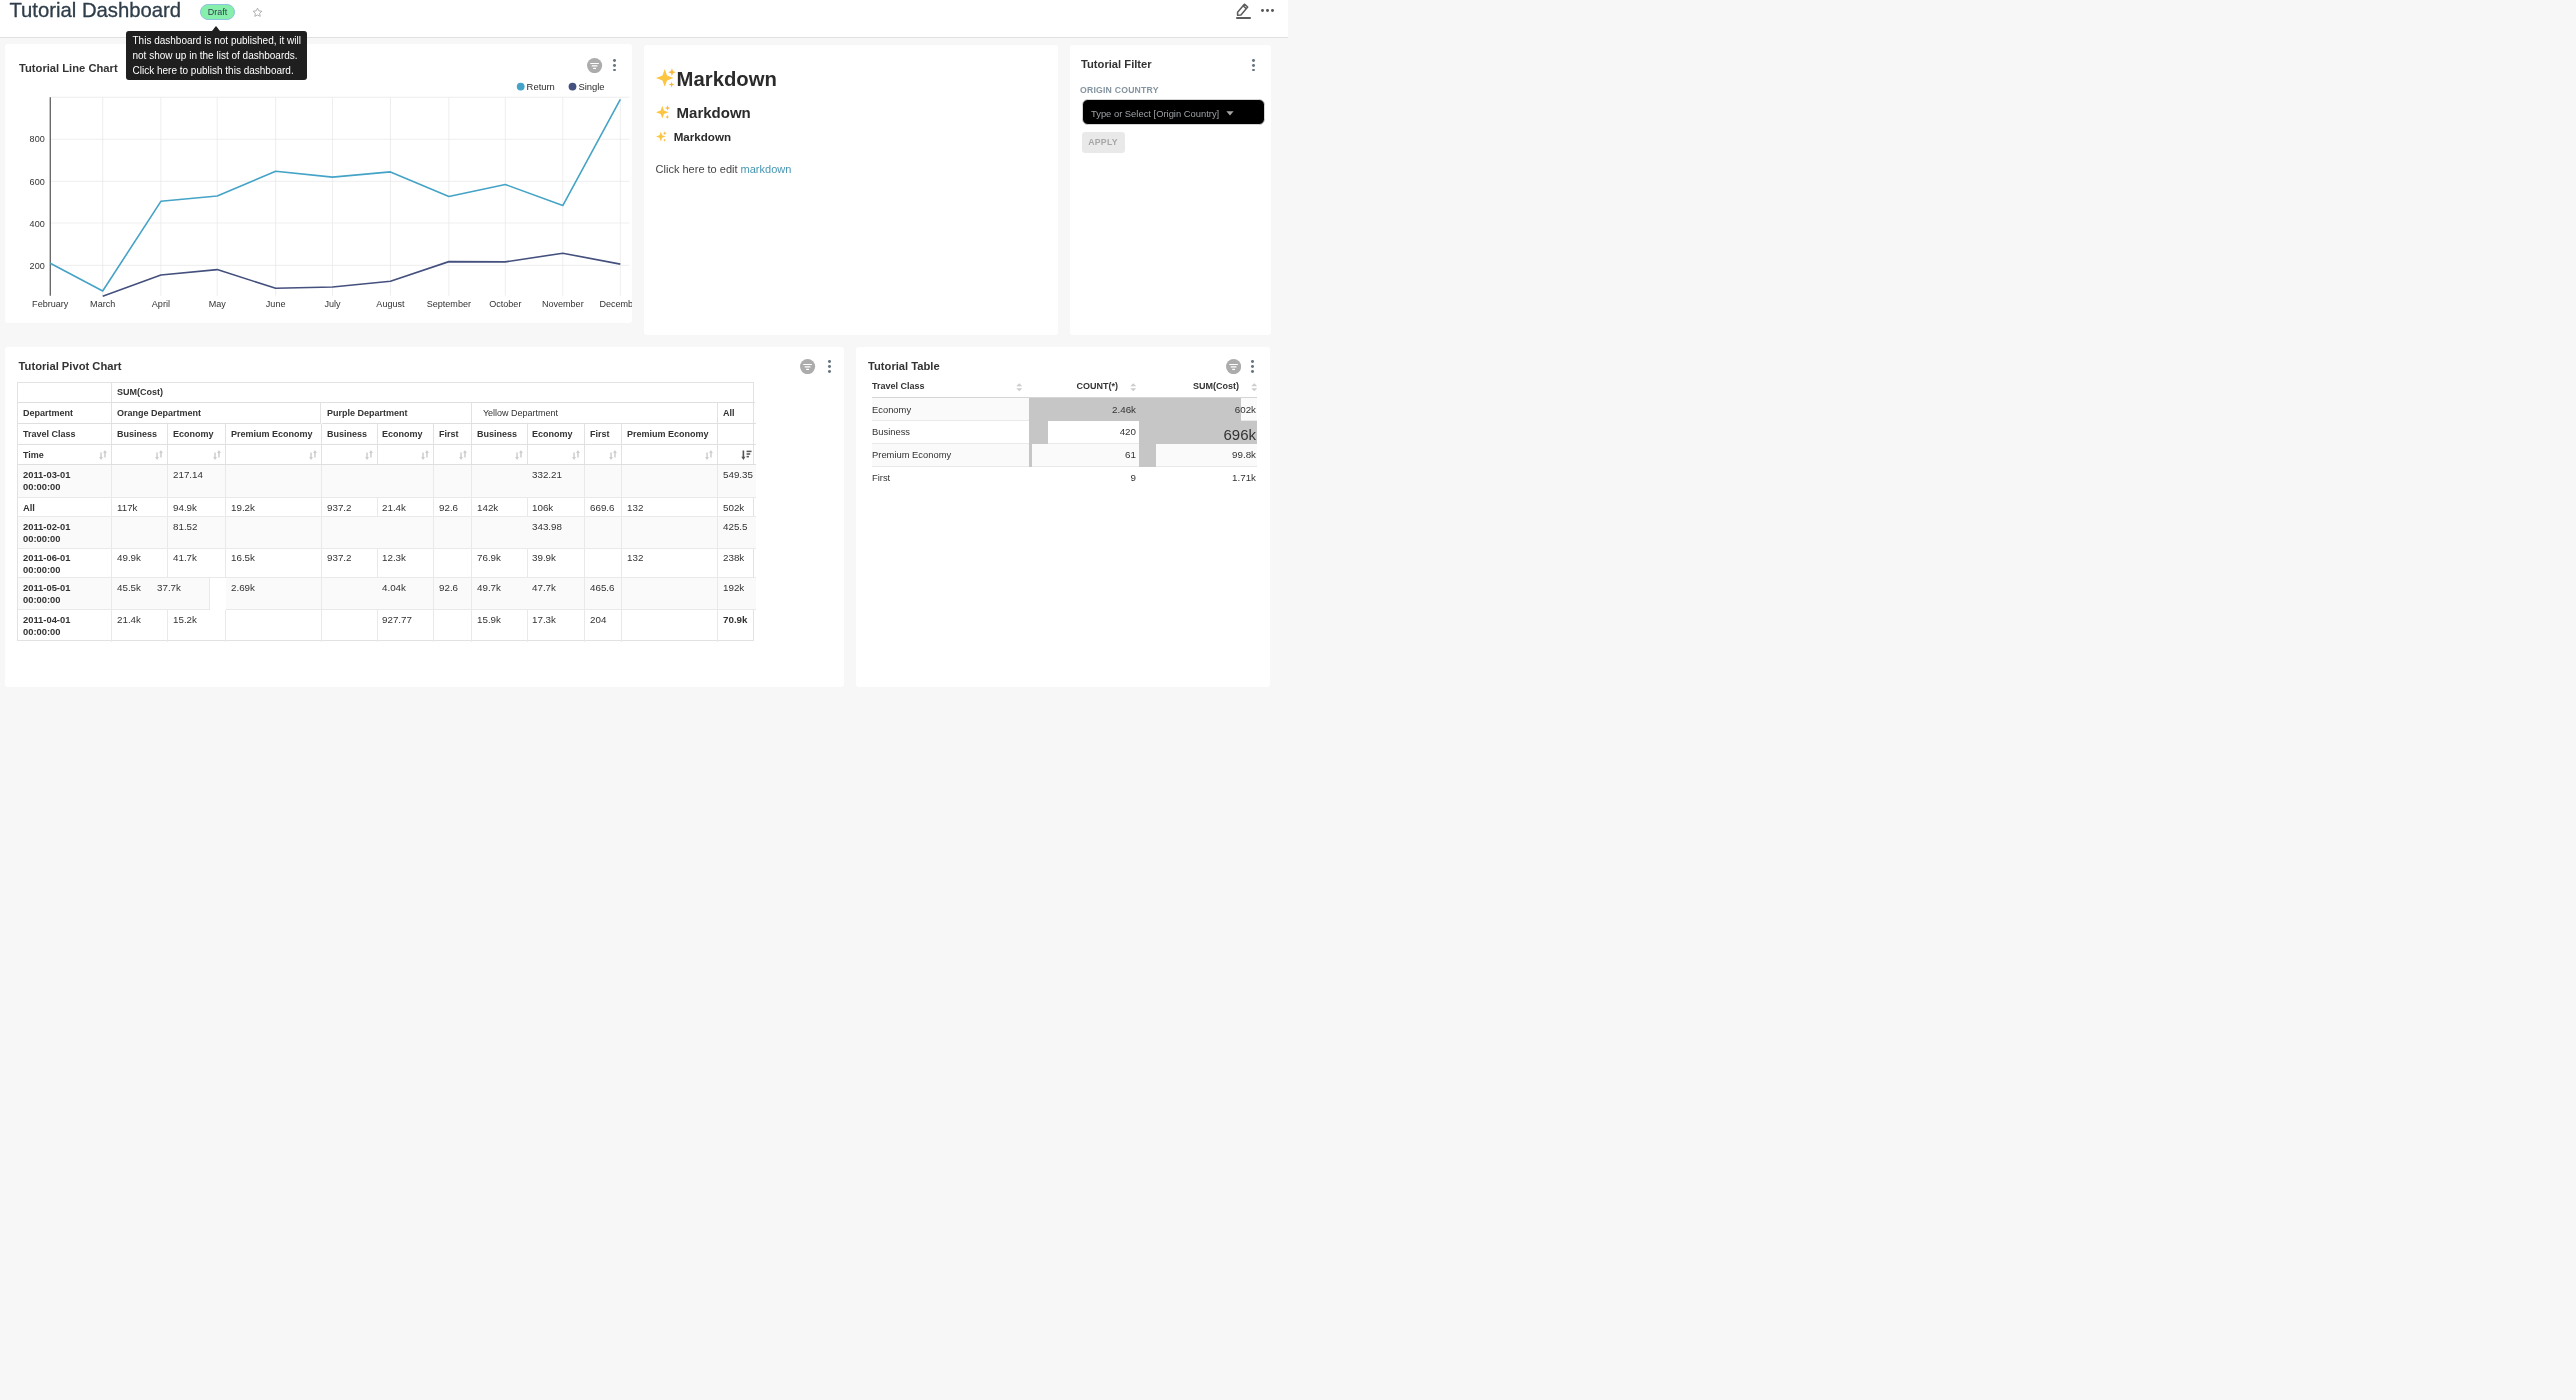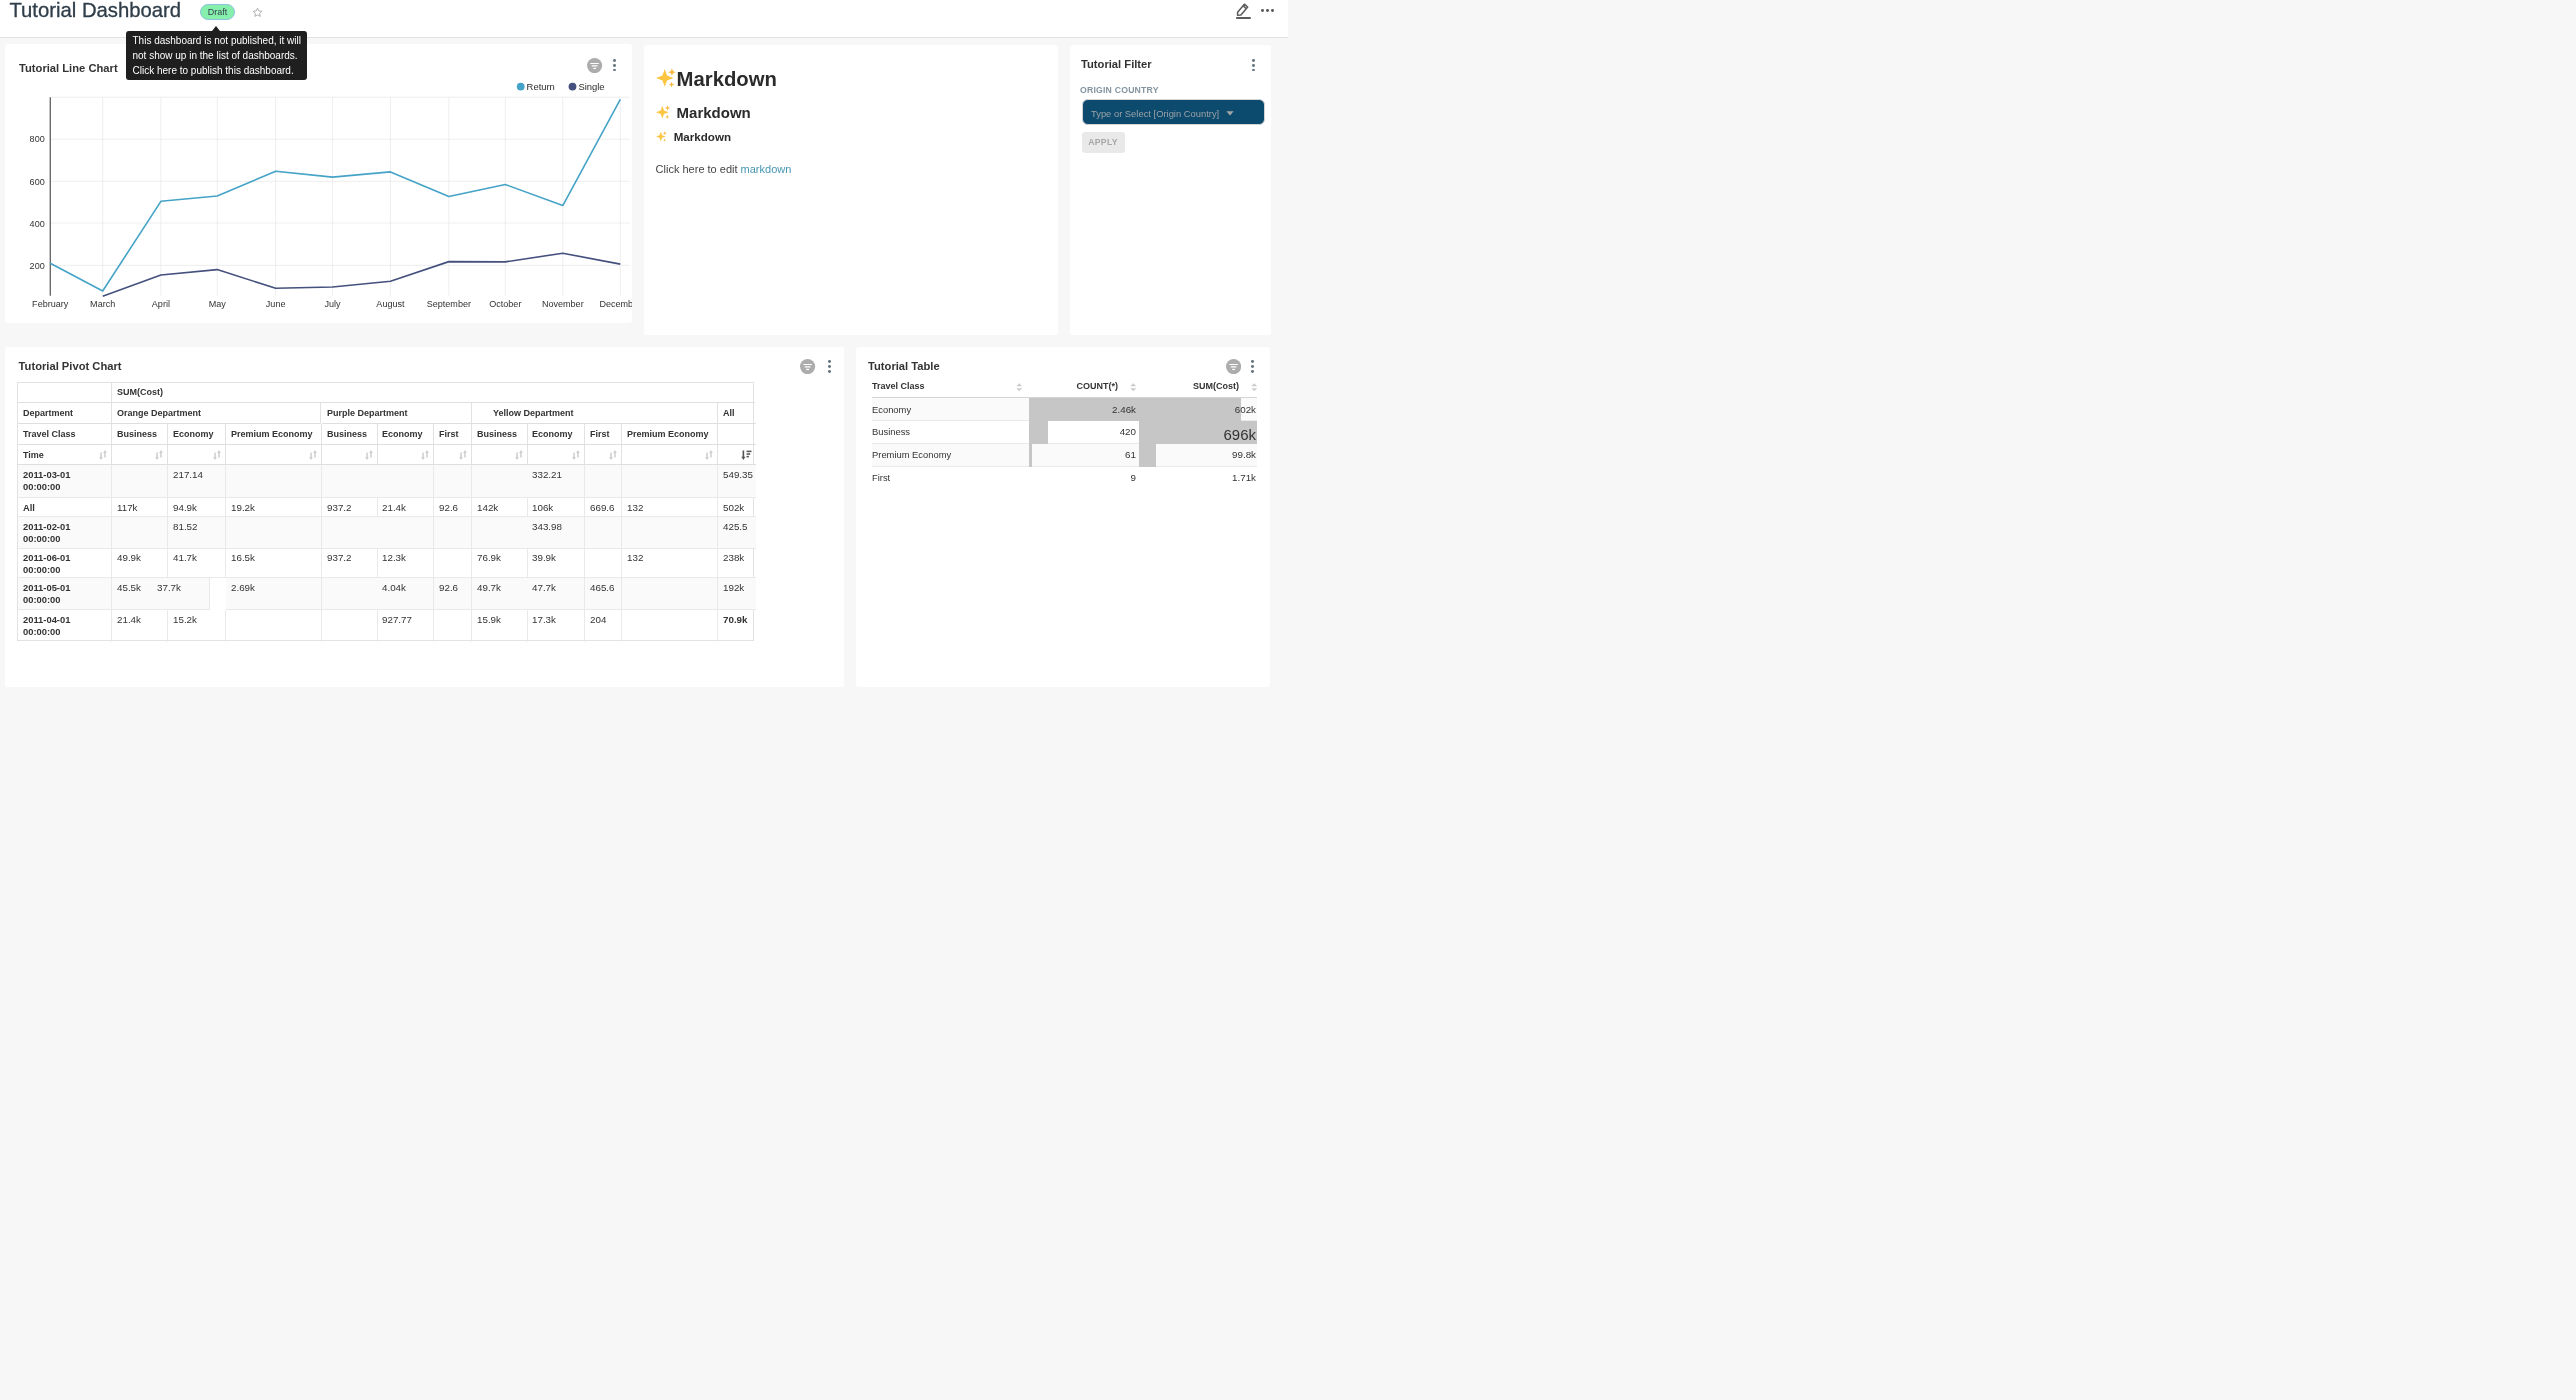--- a/index.html
+++ b/index.html
@@ -107,21 +107,21 @@
 <div class="abs" style="left:11.6px;top:118px;font-size:11px;color:#454545;white-space:nowrap;">Click here to edit <span style="color:#4796b3;">markdown</span></div>
 </div>
 <div class="card" style="left:1070px;top:45px;width:201px;height:290px;">
 <div class="ctitle" style="left:11px;top:13.4px;">Tutorial Filter</div>
 <div class="kebab abs" style="left:182px;top:14px;width:2.9px;">
       <span></span>
       <span></span>
       <span></span>
     </div>
 <div class="abs" style="left:10px;top:40px;font-size:8.7px;font-weight:600;color:#8494a0;letter-spacing:0.2px;text-align:center;">ORIGIN COUNTRY</div>
-<div class="abs" style="left:12px;top:54px;width:183px;height:26px;border:0.9px solid #d4d4d4;border-radius:5.8px;background:#0c4a6e;">
+<div class="abs" style="left:12px;top:54px;width:183px;height:26px;border:0.9px solid #d4d4d4;border-radius:5.8px;background:#000000;">
 <div style="position:absolute;left:8px;top:8.3px;font-size:9.4px;color:#9da2a6;white-space:nowrap;">Type or Select [Origin Country]</div>
 <svg style="position:absolute;right:30.5px;top:11px;" width="8" height="4.7" viewBox="0 0 11 6.5">
         <path d="M0.5 0.5 L10.5 0.5 L5.5 6.3 Z" fill="#a6a6a6"></path>
       </svg>
 </div>
 <div class="abs" style="left:11.5px;top:87px;width:43px;height:21px;background:#e9e9e9;border-radius:3.3px;font-size:8.7px;font-weight:700;color:#a6a6a6;letter-spacing:0.3px;text-align:center;line-height:21px;">APPLY</div>
 </div>
 <div class="card" style="left:5.4px;top:347px;width:839px;height:340px;">
 <div class="ctitle" style="left:13.2px;top:13px;">Tutorial Pivot Chart</div>
 <svg class="abs" style="left:795px;top:12px;" width="15.2" height="15.2" viewBox="0 0 21 21">
@@ -145,21 +145,21 @@
       <div style="position:absolute;left:0px;top:20px;width:94px;height:20.7px;border-right:0.7px solid #e2e2e2;border-bottom:1.5px solid #dfdfdf;">
         <span style="position:absolute;left:5.1px;top:5.1px;font-weight:600;font-size:9px;white-space:nowrap;">Department</span>
       </div>
       <div style="position:absolute;left:94px;top:20px;width:209px;height:20.7px;border-right:0.7px solid #e2e2e2;border-bottom:1.5px solid #dfdfdf;">
         <span style="position:absolute;left:5.1px;top:5.1px;font-weight:600;font-size:9px;white-space:nowrap;">Orange Department</span>
       </div>
       <div style="position:absolute;left:304px;top:20px;width:150px;height:20.7px;border-right:0.7px solid #e2e2e2;border-bottom:1.5px solid #dfdfdf;">
         <span style="position:absolute;left:5.1px;top:5.1px;font-weight:600;font-size:9px;white-space:nowrap;">Purple Department</span>
       </div>
       <div style="position:absolute;left:454px;top:20px;width:246px;height:20.7px;border-right:0.7px solid #e2e2e2;border-bottom:1.5px solid #dfdfdf;">
-        <span style="position:absolute;left:21px;top:5.1px;font-weight:700;font-size:9px;white-space:nowrap;">Yellow Department</span>
+        <span style="position:absolute;left:11px;top:5.1px;font-weight:400;font-size:9px;white-space:nowrap;">Yellow Department</span>
       </div>
       <div style="position:absolute;left:700px;top:20px;width:38px;height:20.7px;border-bottom:1.5px solid #dfdfdf;">
         <span style="position:absolute;left:5.1px;top:5.1px;font-weight:600;font-size:9px;white-space:nowrap;">All</span>
       </div>
       <div style="position:absolute;left:0px;top:41px;width:94px;height:21px;border-right:0.7px solid #e2e2e2;border-bottom:1.5px solid #dfdfdf;">
         <span style="position:absolute;left:5.1px;top:5.1px;font-weight:600;font-size:9px;white-space:nowrap;">Travel Class</span>
       </div>
       <div style="position:absolute;left:94px;top:41px;width:56px;height:21px;border-right:0.7px solid #e2e2e2;border-bottom:1.5px solid #dfdfdf;">
         <span style="position:absolute;left:5.1px;top:5.1px;font-weight:600;font-size:9px;white-space:nowrap;">Business</span>
       </div>

